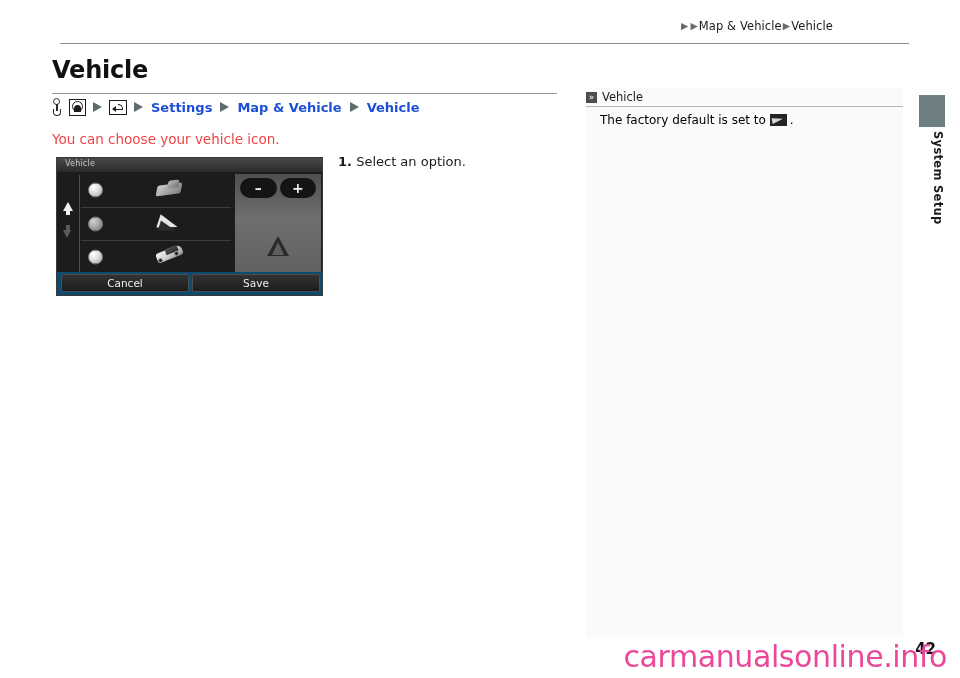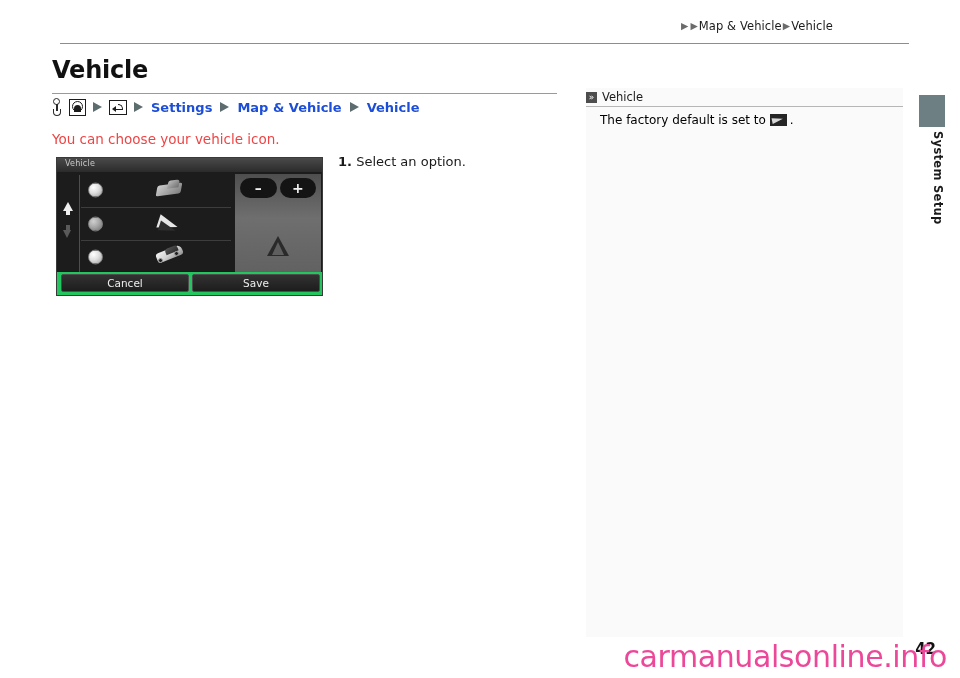--- a/index.html
+++ b/index.html
@@ -423,21 +423,21 @@
   
   .ns-buttons {
     position: absolute;
     left: 0; bottom: 0;
     width: 100%;
     height: 23px;
     display: flex;
     gap: 3px;
     padding: 2px 2px 3px 4px;
     box-sizing: border-box;
-    background: #22c55e;
+    background: #0c4a6e;
   }
   .ns-btn {
     flex: 1;
     background: linear-gradient(to bottom, #323232, #1d1d1d);
     border: 1px solid #4d4d4d;
     border-radius: 2px;
     color: #ededed;
     font-size: 10.5px;
     display: flex;
     align-items: center;

